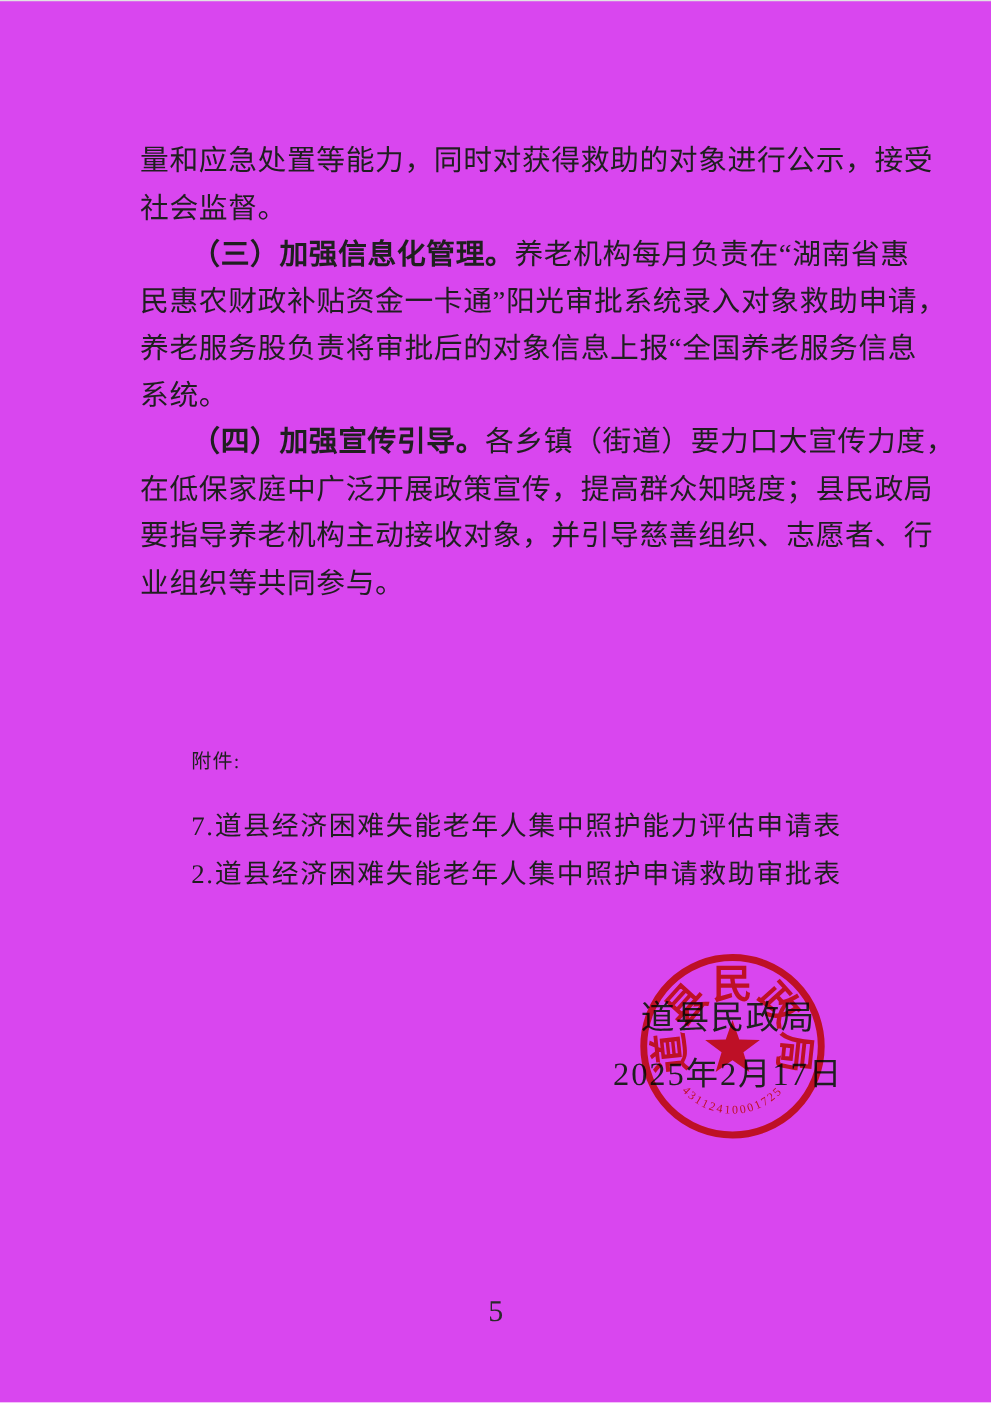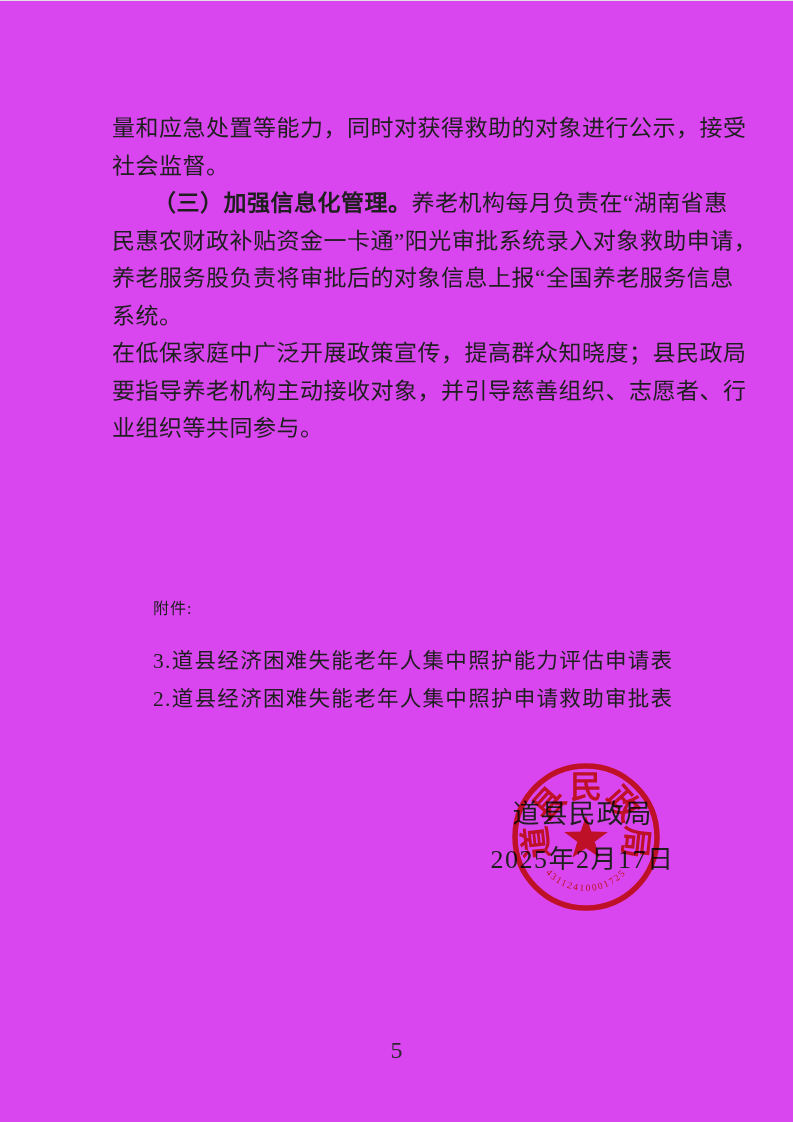--- a/index.html
+++ b/index.html
@@ -59,28 +59,29 @@
 
 <div class="page">
 
   <div class="body-text" id="body-text">
       <div class="line">量和应急处置等能力，同时对获得救助的对象进行公示，接受</div>
       <div class="line">社会监督。</div>
       <div class="line indent"><span class="bold">（三）加强信息化管理。</span>养老机构每月负责在“湖南省惠</div>
       <div class="line">民惠农财政补贴资金一卡通”阳光审批系统录入对象救助申请，</div>
       <div class="line">养老服务股负责将审批后的对象信息上报“全国养老服务信息</div>
       <div class="line">系统。</div>
+      <div class="line indent"><span class="bold">（四）加强宣传引导。</span>各乡镇（街道）要力口大宣传力度，</div>
       <div class="line">在低保家庭中广泛开展政策宣传，提高群众知晓度；县民政局</div>
       <div class="line">要指导养老机构主动接收对象，并引导慈善组织、志愿者、行</div>
       <div class="line">业组织等共同参与。</div>
     </div>
 
   <div class="attach-label">附件:</div>
   <div class="attach-items" id="attach-items">
-      <div class="attach-item">3.道县经济困难失能老年人集中照护能力评估申请表</div>
+      <div class="attach-item">7.道县经济困难失能老年人集中照护能力评估申请表</div>
       <div class="attach-item">2.道县经济困难失能老年人集中照护申请救助审批表</div>
     </div>
 
   <div class="signature">
     <div class="sig-org">道县民政局</div>
     <div class="sig-date">2025年2月17日</div>
   </div>
 
   <svg class="seal" viewBox="0 0 160 160">
     <circle cx="80" cy="80" r="71" fill="none" stroke-width="5.5" stroke="#dd2b17"></circle>

